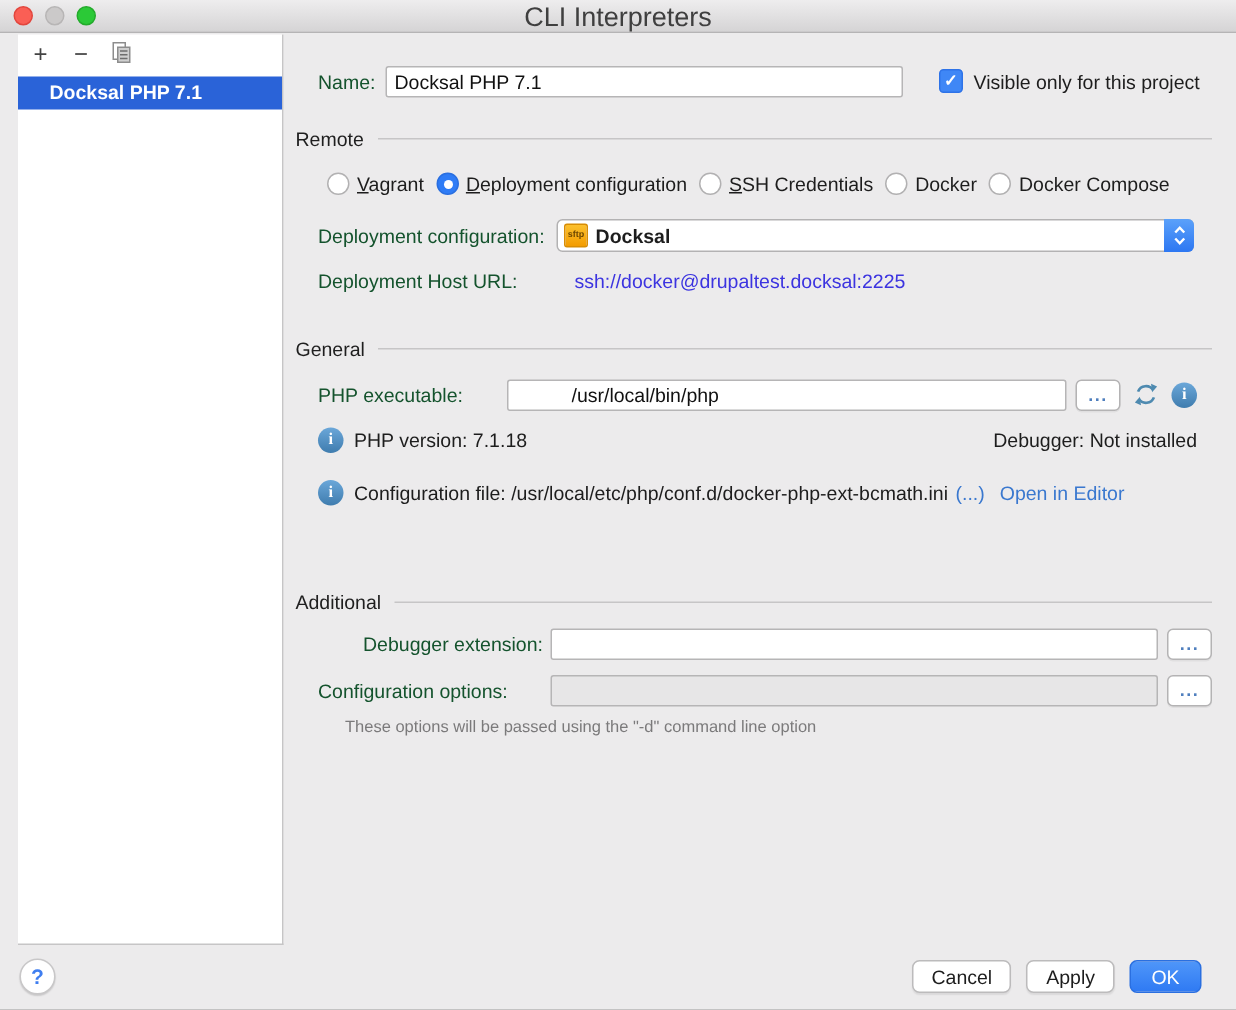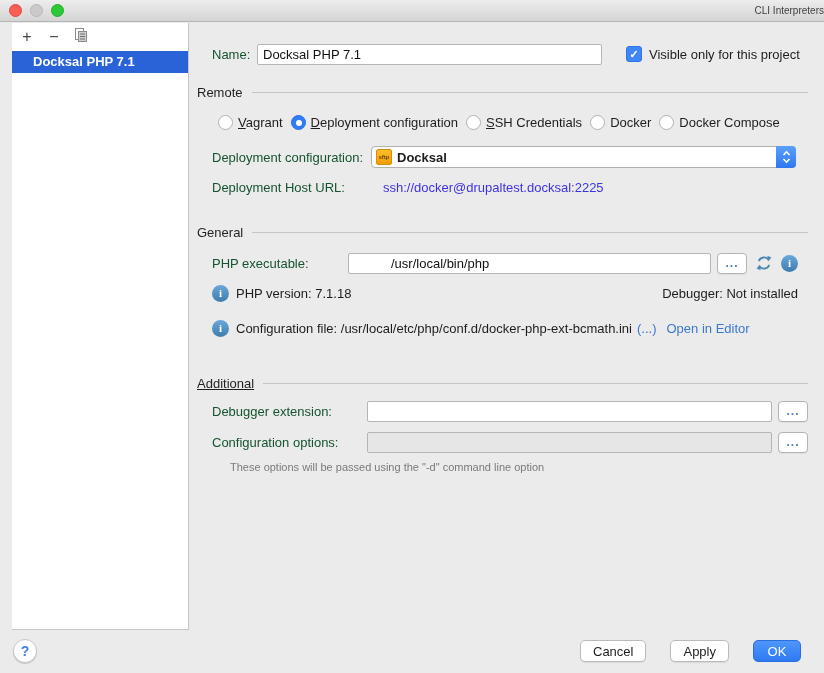--- a/index.html
+++ b/index.html
@@ -14,21 +14,21 @@
     position:absolute; top:0; left:0; right:0; height:22px;
     background:linear-gradient(#eeedee,#d5d4d5);
     border-bottom:1px solid #b5b4b5;
   }
   .traffic{ position:absolute; left:9px; top:4px; display:flex; gap:8px; }
   .tl{ width:13px; height:13px; border-radius:50%; display:inline-block; }
   .tl.red{ background:#fa5f55; border:1px solid #e2463d; }
   .tl.gray{ background:#cbc9c9; border:1px solid #b7b5b5; }
   .tl.green{ background:#2bc937; border:1px solid #23ab2b; }
   .title{ position:absolute; left:0; right:0; top:0; height:20px; line-height:22px;
-    text-align:right; color:#3f3f3f; font-size:10px; }
+    text-align:center; color:#3f3f3f; font-size:18px; }
   
   .bodyarea{ position:absolute; top:23px; left:0; right:0; bottom:43px; display:flex; }
   .sidebar-wrap{ width:189px; background:#ecebec; padding-left:12px; display:flex; }
   .sidebar{ flex:1; background:#ffffff; border-right:1px solid #c6c5c6; border-bottom:1px solid #c6c5c6;
     display:flex; flex-direction:column; }
   .list-toolbar{ display:flex; align-items:center; height:28px; padding-left:5px; gap:7px; }
   .tb-btn{ background:none; border:none; width:20px; height:20px; font-size:16px; color:#434343;
     cursor:default; line-height:18px; text-align:center; font-family:"Liberation Sans",sans-serif; }
   .list-item{ height:22px; line-height:22px; padding-left:21px; font-weight:bold; font-size:13px; }
   .list-item.selected{ background:#2a63d8; color:#ffffff; }
@@ -73,21 +73,21 @@
   .info-icon{ width:17px; height:17px; border-radius:50%; background:linear-gradient(#6ba7d9,#3f7cae);
     color:#fff; font-weight:bold; font-size:11px; line-height:17px; text-align:center; flex:none;
     font-family:"Liberation Serif",serif; }
   .note{ font-size:11px; color:#7b7a7b; margin-left:18px; }
   
   .footer{ position:absolute; left:0; right:0; bottom:0; height:43px; background:#ecebec; }
   .help-btn{ position:absolute; left:13px; top:9px; width:24px; height:24px; border-radius:50%;
     background:#fff; border:1px solid #c8c7c8; box-shadow:0 1px 1px rgba(0,0,0,0.15);
     color:#3f7ef0; font-size:14px; font-weight:bold; line-height:20px; text-align:center;
     font-family:"Liberation Sans",sans-serif; }
-  .footer-btns{ position:absolute; right:23px; top:10px; display:flex; gap:24px; }
+  .footer-btns{ position:absolute; right:23px; top:10px; display:flex; gap:10px; }
   .btn{ height:22px; min-width:48px; padding:0 12px; border-radius:5px; font-size:13px;
     font-family:"Liberation Sans",sans-serif; }
   .btn.std{ background:#ffffff; border:1px solid #bcbbbc; color:#1d1d1d;
     box-shadow:0 1px 1px rgba(0,0,0,0.08); }
   .btn.primary{ background:linear-gradient(#4f96f9,#2f7af3); border:1px solid #2a6fe0; color:#fff; }
   .spacer{ flex:1; }
   .mr24{ margin-left:24px; display:flex; align-items:center; gap:7px; }
   .icon-svg{ flex:none; display:inline-flex; }
 </style>
 </head>
@@ -185,21 +185,21 @@
         <span class="url-link" style="margin-left:8px;">ssh://docker@drupaltest.docksal:2225</span>
       </div>
 
       <div class="section-hdr" style="margin-top:29px;">
         <span class="s-label">General</span>
         <span class="s-line"></span>
       </div>
 
       <div class="row" style="margin-top:12px; height:22px;">
         <label class="f-label" style="width:112px;">PHP executable:</label>
-        <input class="text" style="flex: 1 1 0%; margin-left: 24px; padding-left: 42px;" type="text" value="/usr/local/bin/php">
+        <input class="text" style="flex: 1 1 0%; margin-left: 14px; padding-left: 42px;" type="text" value="/usr/local/bin/php">
         <button class="browse" style="margin-left:6px;">...</button>
         <span class="icon-svg" style="margin-left:8px;">
           <svg width="18" height="18" viewBox="0 0 16 16">
             <path d="M3.3 6.3 A5 5 0 0 1 12.2 5.4" fill="none" stroke="#4e8ab0" stroke-width="1.6"></path>
             <polygon points="11.0,1.6 14.6,3.2 11.6,6.6" fill="#4e8ab0"></polygon>
             <path d="M12.7 9.7 A5 5 0 0 1 3.8 10.6" fill="none" stroke="#4e8ab0" stroke-width="1.6"></path>
             <polygon points="5.0,14.4 1.4,12.8 4.4,9.4" fill="#4e8ab0"></polygon>
           </svg>
         </span>
         <span class="info-icon" style="margin-left:8px; margin-right:10px;">i</span>
@@ -212,27 +212,27 @@
         <span style="margin-right:10px;">Debugger: Not installed</span>
       </div>
 
       <div class="row" style="margin-top:18px; height:17px; white-space:nowrap;">
         <span class="info-icon">i</span>
         <span style="margin-left:7px;">Configuration file: /usr/local/etc/php/conf.d/docker-php-ext-bcmath.ini</span>
         <span class="link" style="margin-left:5px;">(...)</span>
         <span class="link" style="margin-left:10px;">Open in Editor</span>
       </div>
 
-      <div class="section-hdr" style="margin-top:38px;text-decoration:underline;">
+      <div class="section-hdr" style="margin-top:56px;">
         <span class="s-label">Additional</span>
         <span class="s-line"></span>
       </div>
 
       <div class="row" style="margin-top:9px; height:22px;">
-        <label class="f-label" style="width:150px;">Debugger extension:</label>
+        <label class="f-label" style="width:150px;text-align:right;">Debugger extension:</label>
         <input class="text" style="flex: 1 1 0%; margin-left: 5px;" type="text" value="">
         <button class="browse" style="margin-left:6px;">...</button>
       </div>
 
       <div class="row" style="margin-top:9px; height:22px;">
         <label class="f-label" style="width:150px;">Configuration options:</label>
         <input class="text disabled" style="flex: 1 1 0%; margin-left: 5px;" type="text" value="">
         <button class="browse" style="margin-left:6px;">...</button>
       </div>
 

